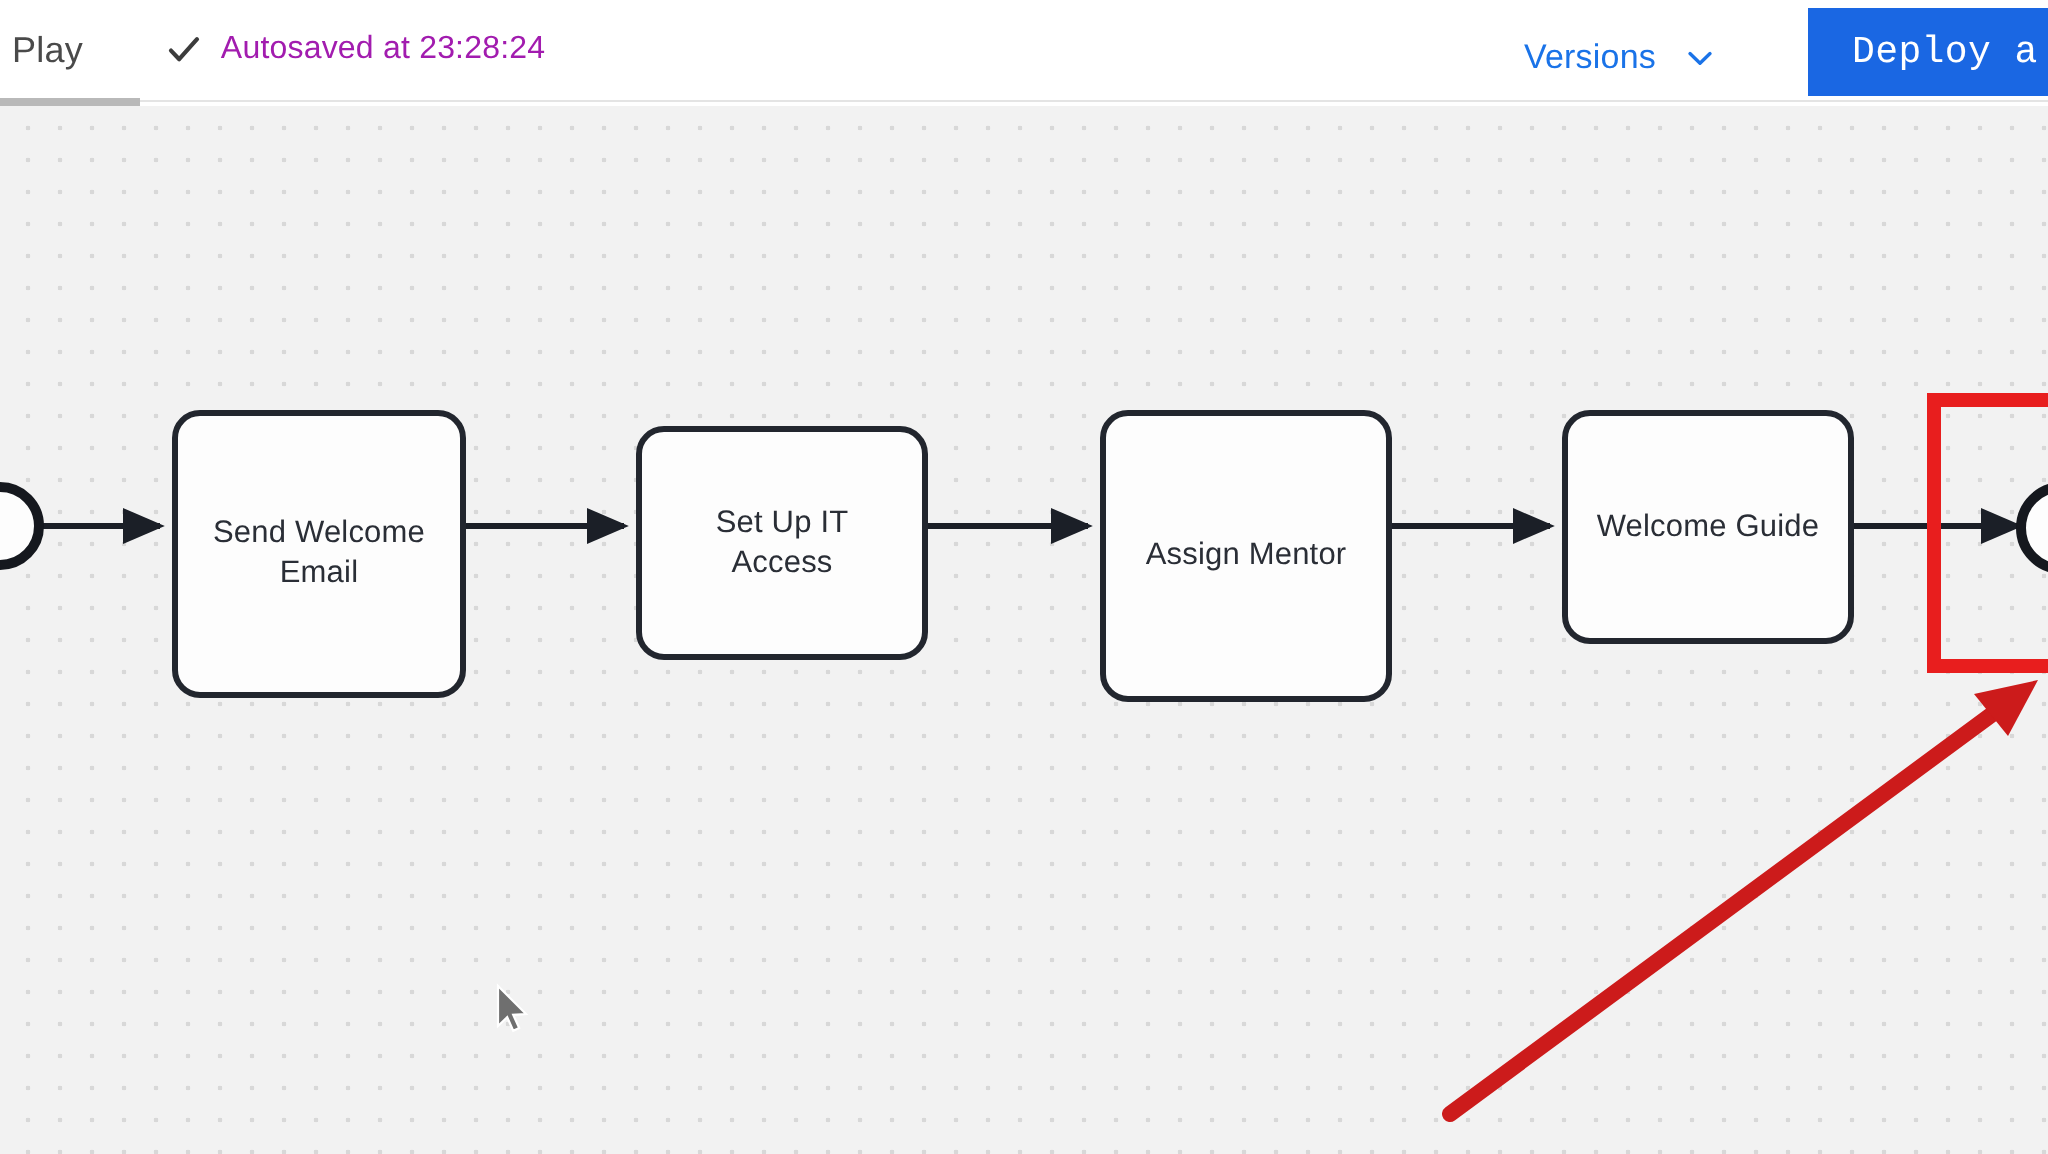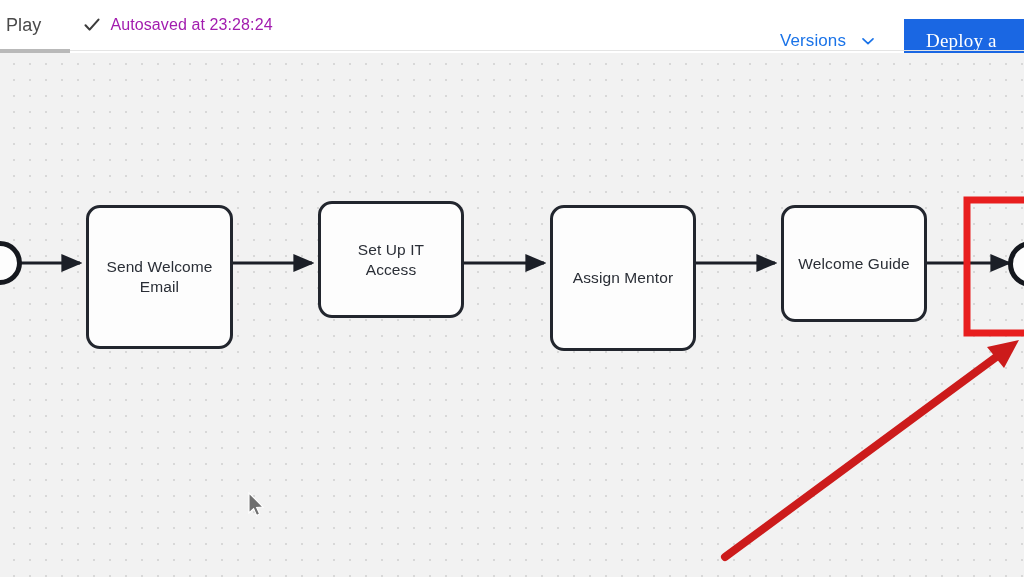--- a/index.html
+++ b/index.html
@@ -56,24 +56,24 @@
   }
   .check-icon svg { display: block; }
   .autosave-text {
     font-size: 16px;
     color: #a21caf;
     letter-spacing: 0.1px;
   }
 
   .header-right {
     position: absolute;
-    right: 0; top: 16px;
+    right: 0; top: 4px;
     height: 50px;
     display: flex;
-    align-items: center;
+    gap: 18px;
   }
   .versions-btn {
     display: flex;
     align-items: center;
     cursor: pointer;
     margin-right: 28px;
   }
   .versions-label {
     font-size: 17px;
     color: #1a73e8;
@@ -91,21 +91,21 @@
     background: #1a67e3;
     color: #ffffff;
     height: 44px;
     display: flex;
     align-items: center;
     padding: 0 0 0 22px;
     font-size: 19px;
     letter-spacing: 0.2px;
     border: none;
     cursor: pointer;
-    font-family: Liberation Serif, serif;
+    font-family: Liberation Mono, monospace;
     white-space: nowrap;
     width: 120px;
     overflow: hidden;
     box-sizing: border-box;
   }
 
   .header-divider {
     position: absolute;
     left: 0;
     top: 50px;
@@ -249,21 +249,21 @@
       <line x1="926" y1="210" x2="1009" y2="210" stroke="#1b1f27" stroke-width="3" marker-end="url(#arrowhead)"></line>
     </svg>
 
     <div class="circle-node" style="left:-22px; top:188px; width:44px; height:44px;"></div>
 
     <div class="node" style="left:86px; top:152px; width:147px; height:144px;">
       <span class="node-label">Send Welcome
 Email</span>
     </div>
 
-    <div class="node" style="left:318px; top:148px; width:146px; height:117px;">
+    <div class="node" style="left:318px; top:160px; width:146px; height:117px;">
       <span class="node-label">Set Up IT
 Access</span>
     </div>
 
     <div class="node" style="left:550px; top:152px; width:146px; height:146px;">
       <span class="node-label">Assign Mentor</span>
     </div>
 
     <div class="node" style="left:781px; top:152px; width:146px; height:117px;">
       <span class="node-label">Welcome Guide</span>

